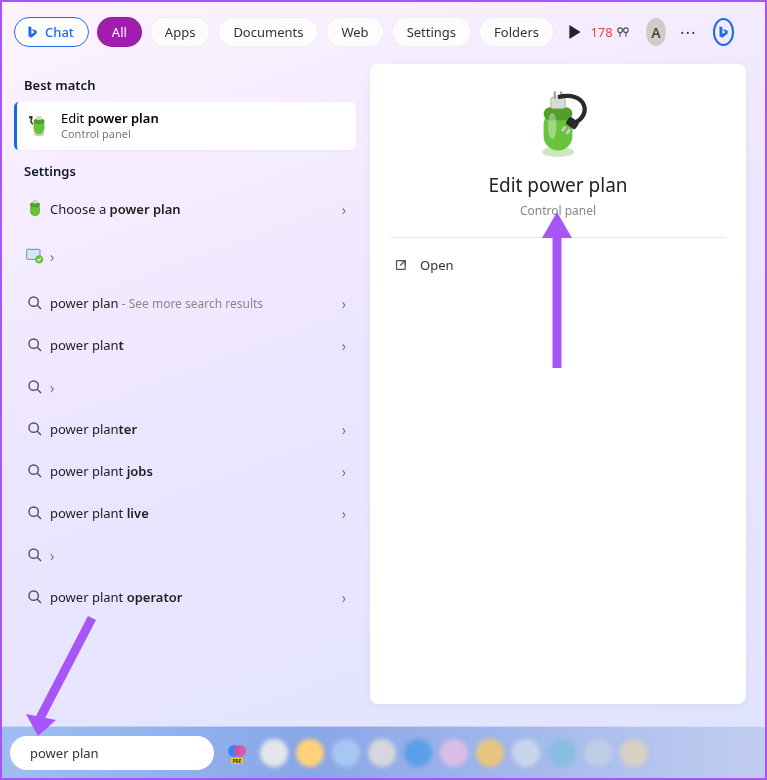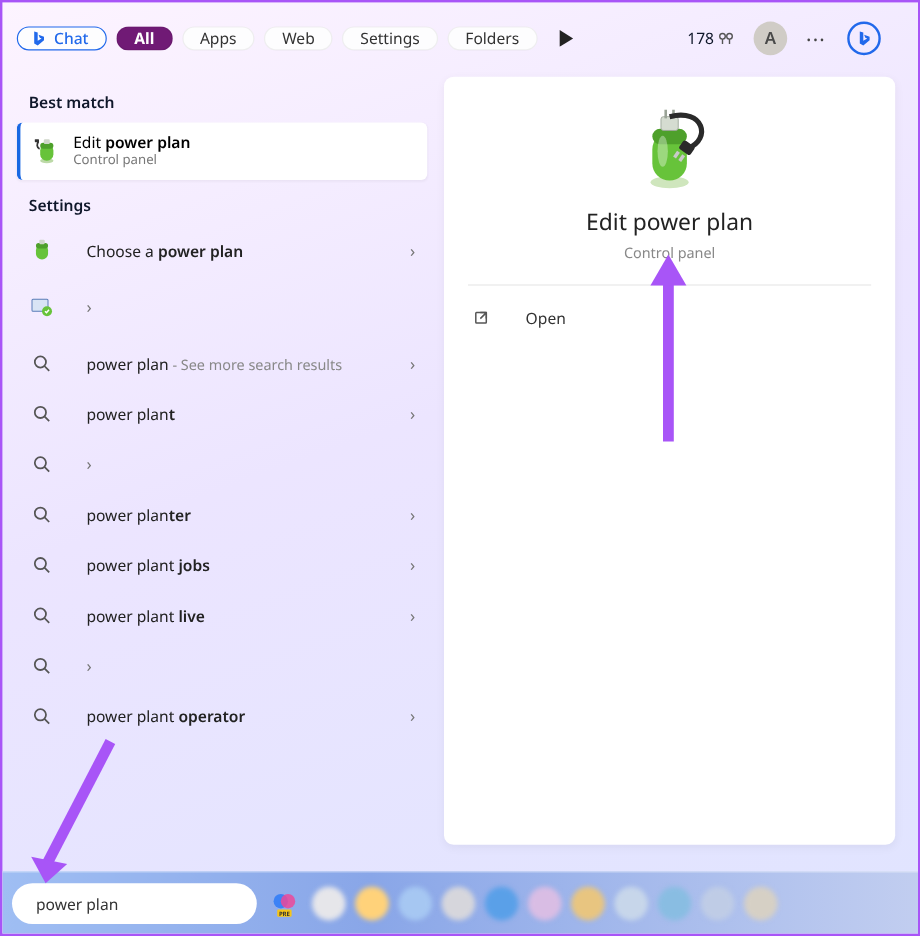--- a/index.html
+++ b/index.html
@@ -1,46 +1,46 @@
 <!DOCTYPE html>
 <html><head>
 <meta charset="utf-8">
 <style>
 *{box-sizing:border-box;margin:0;padding:0;font-family:"Segoe UI",system-ui,sans-serif}
 body{width:767px;height:780px;position:relative;overflow:hidden;background:linear-gradient(160deg,#fdf4ff 0%,#ece5ff 45%,#e0e4ff 100%);border:2px solid #a855f7}
 .top-bar{position:absolute;left:12px;top:12px;width:720px;height:36px;display:flex;align-items:center;gap:8px}
-.pill{height:20px;padding:0 14px;border-radius:16px;background:#fdfdfe;display:flex;align-items:center;font-size:13px;color:#333;cursor:pointer;border:1px solid rgba(0,0,0,.06)}
+.pill{height:30px;padding:0 14px;border-radius:16px;background:#fdfdfe;display:flex;align-items:center;font-size:13px;color:#333;cursor:pointer;border:1px solid rgba(0,0,0,.06)}
 .pill.chat{border:1.5px solid #2169eb;color:#2169eb;font-weight:500;gap:6px;padding-left:10px}
-.pill.all{background:#701a75;color:#fff;font-weight:700}
+.pill.all{background:#a21caf;color:#fff;font-weight:400}
 .play{width:20px;height:20px;margin-left:6px;display:flex;align-items:center;justify-content:center;color:#222;cursor:pointer}
-.points{margin-left:auto;display:flex;align-items:center;gap:3px;font-size:13px;color:#0f172a}
+.points{margin-left:auto;display:flex;align-items:center;gap:3px;font-size:13px;color:#ef4444}
 .avatar{width:28px;height:28px;border-radius:50%;background:#d0ccc6;color:#4a4a4a;display:flex;align-items:center;justify-content:center;font-weight:600;font-size:14px;margin-left:8px}
 .more{width:20px;color:#444;font-size:17px;letter-spacing:1px;text-align:center;margin-left:6px;cursor:pointer}
 .bing-top{width:28px;height:28px;border-radius:50%;border:2px solid #2169eb;display:flex;align-items:center;justify-content:center;margin-left:8px;cursor:pointer}
 .left{position:absolute;left:12px;top:62px;width:342px}
 .sect{font-size:13px;font-weight:600;color:#0f172a;padding:12px 10px 8px}
 .best{height:48px;background:#fff;border-radius:5px;border-left:3px solid #1868e3;display:flex;align-items:center;padding:0 10px;gap:10px;cursor:pointer;box-shadow:0 1px 2px rgba(0,0,0,.04)}
 .pp-ico{width:24px;height:24px;display:flex;align-items:center;justify-content:center}
 .best .tt{font-size:13px;line-height:1.2}
 .best .tt b{font-weight:600}
 .best .sub{font-size:11px;color:#777}
-.row{height:42px;display:flex;align-items:center;padding:0 10px;gap:26px;cursor:pointer;border-radius:5px}
+.row{height:42px;display:flex;align-items:center;padding:0 10px;gap:4px;cursor:pointer;border-radius:5px}
 .row .ico{width:22px;height:22px;display:flex;align-items:center;justify-content:center;color:#555}
 .row .txt{flex:1;font-size:13px;color:#222}
 .row .txt b{font-weight:600}
 .row .txt .more-r{color:#888;font-size:12px}
 .row .chev{color:#777;font-size:14px}
 .row.tall{height:52px}
 .row.tall .txt{line-height:1.35}
 .right{position:absolute;left:368px;top:62px;width:376px;height:640px;background:#fff;border-radius:8px;box-shadow:0 2px 8px rgba(0,0,0,.05);padding:22px 20px}
 .hero-ico{width:72px;height:72px;margin:4px auto 10px;display:block}
 .hero-title{text-align:center;font-size:19px;font-weight:400;color:#222;margin-top:4px}
 .hero-sub{text-align:center;font-size:12px;color:#888;margin-top:4px}
 .hr{height:1px;background:#e8e8e8;margin:18px 0 10px}
-.open{display:flex;align-items:center;gap:29px;padding:8px 4px;cursor:pointer;font-size:13px;color:#333}
+.open{display:flex;align-items:center;gap:11px;padding:8px 4px;cursor:pointer;font-size:13px;color:#333}
 .open svg{width:15px;height:15px}
 .taskbar{position:absolute;left:0;bottom:0;width:767px;height:52px;background:linear-gradient(90deg,#9fbef3,#89a6e8 40%,#c2cef0);border-top:1px solid rgba(255,255,255,.4);display:flex;align-items:center;padding:0 8px;gap:8px}
 .search-box{width:204px;height:34px;background:#fff;border-radius:17px;display:flex;align-items:center;padding:0 12px;gap:8px}
 .search-box input{border:none;outline:none;flex:1;font-size:13px;color:#333;background:transparent}
 .search-box .caret{width:1px;height:16px;background:#333;animation:bl 1s steps(1) infinite}
 @keyframes bl{50%{opacity:0}}
 .tb-ico{width:30px;height:30px;border-radius:6px;display:flex;align-items:center;justify-content:center}
 .blur-dot{width:28px;height:28px;border-radius:50%;filter:blur(2px)}
 .arrow{position:absolute;pointer-events:none}
 .arrow1{left:22px;top:608px}
@@ -54,20 +54,23 @@
     <svg width="14" height="14" viewBox="0 0 24 24">
         <path fill="#2169eb" d="M6 2l5 1.7v11.7l5.6-3.2-2.7-1.3-1.7-4.2L20 9.8v4.7L11 22l-5-2.8z"></path>
       </svg>
     <span>Chat</span>
   </div>
   <div class="pill all">
       <span>All</span>
     </div>
   <div class="pill">
       <span>Apps</span>
+    </div>
+  <div class="pill">
+      <span>Documents</span>
     </div>
   <div class="pill">
       <span>Web</span>
     </div>
   <div class="pill">
       <span>Settings</span>
     </div>
   <div class="pill">
       <span>Folders</span>
     </div>

